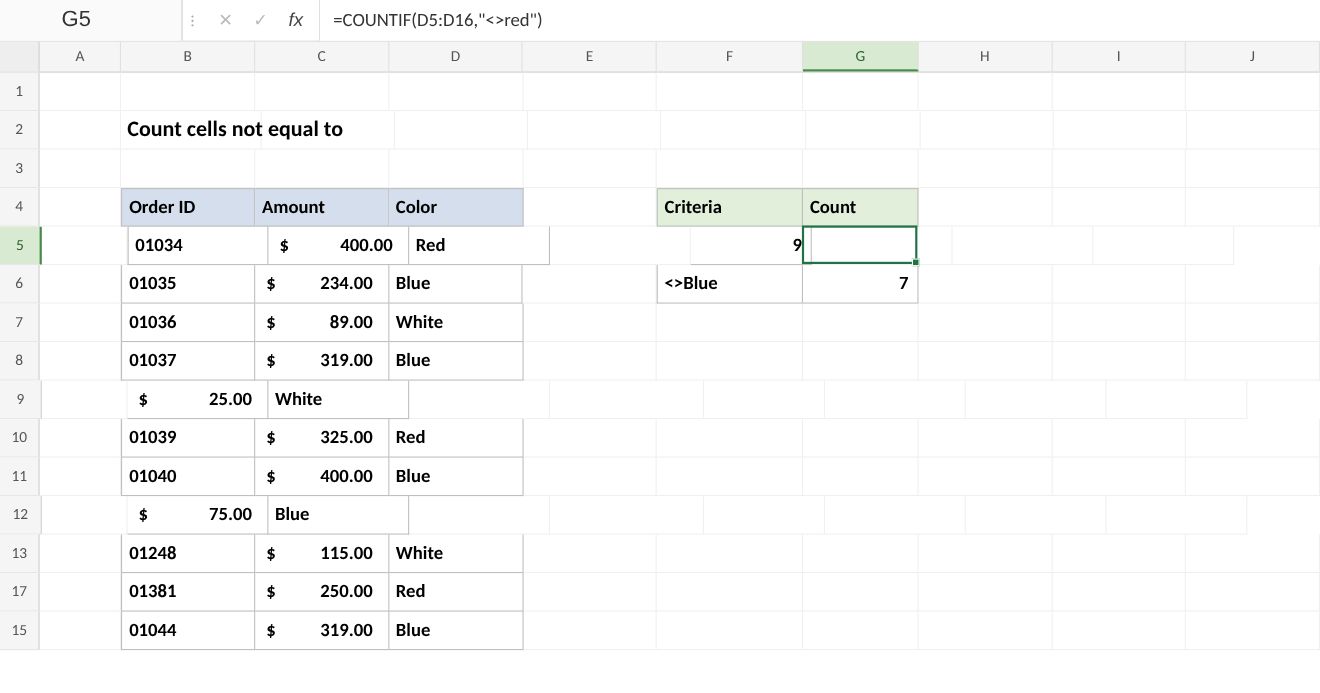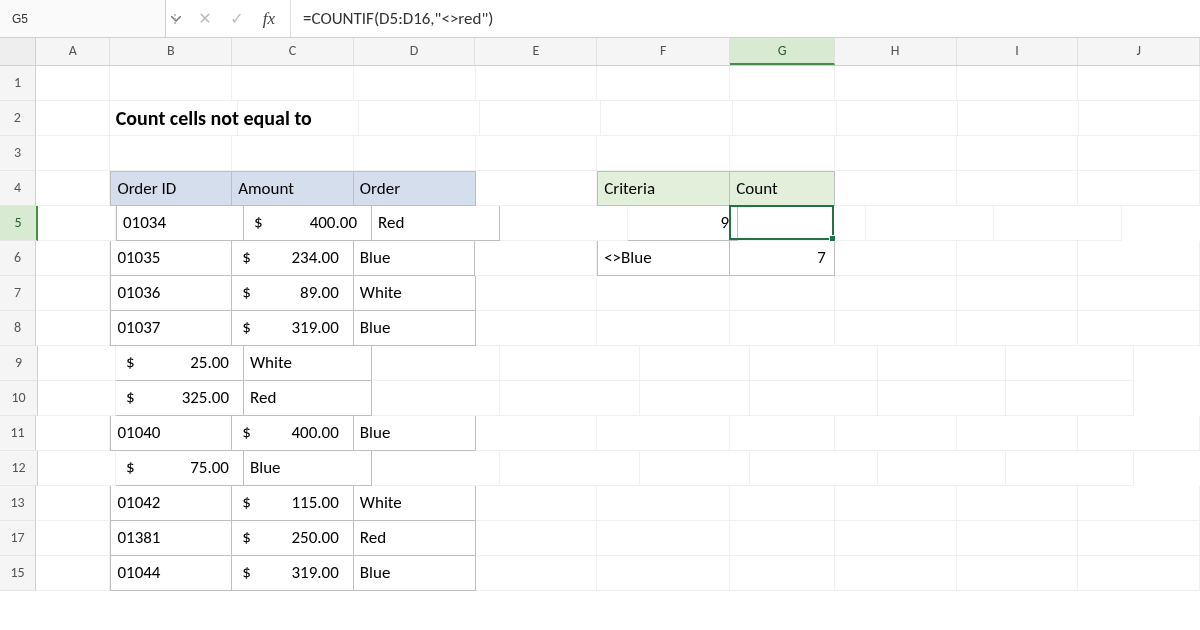--- a/index.html
+++ b/index.html
@@ -28,24 +28,25 @@
     align-items: center;
     border-right: 1px solid #d0d0d0;
     padding: 0 4px 0 8px;
     width: 166px;
     background: #fafafa;
   }
   .name-box {
     flex: 1;
     border: none;
     background: transparent;
-    font-size: 12px;
+    font-size: 20px;
     color: #333;
     padding: 2px 4px;
     outline: none;
+    margin-left: 44px;
   }
   .name-box-dd {
     width: 20px;
     display: flex;
     align-items: center;
     justify-content: center;
   }
   .divider-handle {
     width: 18px;
     display: flex;
@@ -76,21 +77,21 @@
     width: 30px;
     height: 30px;
     display: flex;
     align-items: center;
     justify-content: center;
     font-size: 16px;
   }
   .fx-label {
     font-style: italic;
     color: #444;
-    font-family: Liberation Serif, serif;
+    font-family: Liberation Sans, sans-serif;
     font-size: 17px;
   }
   .formula-input {
     flex: 1;
     border: none;
     font-size: 17px;
     color: #333;
     padding: 0 12px;
     font-family: Calibri, Arial, sans-serif;
   }
@@ -163,21 +164,21 @@
   .cC { width: 128px; }
   .cD { width: 128px; }
   .cE { width: 128px; }
   .cF { width: 140px; }
   .cG { width: 110px; }
   .cH { width: 128px; }
   .cI { width: 128px; }
   .cJ { width: 128px; }
   .r-norm { height: 35px; }
   .tbl-l { border-left: 1px solid #bfbfbf !important; }
-  .tbl-r { border-right: 1px solid #bfbfbf !important; }
+  .tbl-r { border-right: 1px solid #bfbfbf !important; font-weight: bold; }
   .tbl-t { border-top: 1px solid #bfbfbf !important; }
   .tbl-b { border-bottom: 1px solid #bfbfbf !important; }
 
   .hdr-blue {
     background: #d5deec;
   }
   .hdr-green {
     background: #e2efda;
   }
 
@@ -302,21 +303,21 @@
         <div class="cell cG" id="cell-G3"></div>
         <div class="cell cH" id="cell-H3"></div>
         <div class="cell cI" id="cell-I3"></div>
         <div class="cell cJ" id="cell-J3"></div>
       </div>
       <div class="row-line r-norm">
         <div class="row-h">4</div>
         <div class="cell cA" id="cell-A4"></div>
         <div class="cell cB hdr-blue tbl-l tbl-t tbl-b tbl-r" id="cell-B4">Order ID</div>
         <div class="cell cC hdr-blue tbl-t tbl-b tbl-r" id="cell-C4">Amount</div>
-        <div class="cell cD hdr-blue tbl-t tbl-b tbl-r" id="cell-D4">Order</div>
+        <div class="cell cD hdr-blue tbl-t tbl-b tbl-r" id="cell-D4">Color</div>
         <div class="cell cE" id="cell-E4"></div>
         <div class="cell cF hdr-green tbl-l tbl-t tbl-b tbl-r" id="cell-F4">Criteria</div>
         <div class="cell cG hdr-green tbl-t tbl-b tbl-r" id="cell-G4">Count</div>
         <div class="cell cH" id="cell-H4"></div>
         <div class="cell cI" id="cell-I4"></div>
         <div class="cell cJ" id="cell-J4"></div>
       </div>
       <div class="row-line r-norm">
         <div class="row-h active">5</div>
         <div class="cell cA" id="cell-A5"></div>
@@ -401,20 +402,21 @@
         <div class="cell cE" id="cell-E9"></div>
         <div class="cell cF" id="cell-F9"></div>
         <div class="cell cG" id="cell-G9"></div>
         <div class="cell cH" id="cell-H9"></div>
         <div class="cell cI" id="cell-I9"></div>
         <div class="cell cJ" id="cell-J9"></div>
       </div>
       <div class="row-line r-norm">
         <div class="row-h">10</div>
         <div class="cell cA" id="cell-A10"></div>
+        <div class="cell cB tbl-l tbl-r tbl-b" id="cell-B10">01039</div>
         <div class="cell cC tbl-r tbl-b" id="cell-C10">
           <div class="money">
             <span class="sym">$</span>
             <span class="val">325.00</span>
           </div>
         </div>
         <div class="cell cD tbl-r tbl-b" id="cell-D10">Red</div>
         <div class="cell cE" id="cell-E10"></div>
         <div class="cell cF" id="cell-F10"></div>
         <div class="cell cG" id="cell-G10"></div>
@@ -453,21 +455,21 @@
         <div class="cell cE" id="cell-E12"></div>
         <div class="cell cF" id="cell-F12"></div>
         <div class="cell cG" id="cell-G12"></div>
         <div class="cell cH" id="cell-H12"></div>
         <div class="cell cI" id="cell-I12"></div>
         <div class="cell cJ" id="cell-J12"></div>
       </div>
       <div class="row-line r-norm">
         <div class="row-h">13</div>
         <div class="cell cA" id="cell-A13"></div>
-        <div class="cell cB tbl-l tbl-r tbl-b" id="cell-B13">01042</div>
+        <div class="cell cB tbl-l tbl-r tbl-b" id="cell-B13">01248</div>
         <div class="cell cC tbl-r tbl-b" id="cell-C13">
           <div class="money">
             <span class="sym">$</span>
             <span class="val">115.00</span>
           </div>
         </div>
         <div class="cell cD tbl-r tbl-b" id="cell-D13">White</div>
         <div class="cell cE" id="cell-E13"></div>
         <div class="cell cF" id="cell-F13"></div>
         <div class="cell cG" id="cell-G13"></div>

